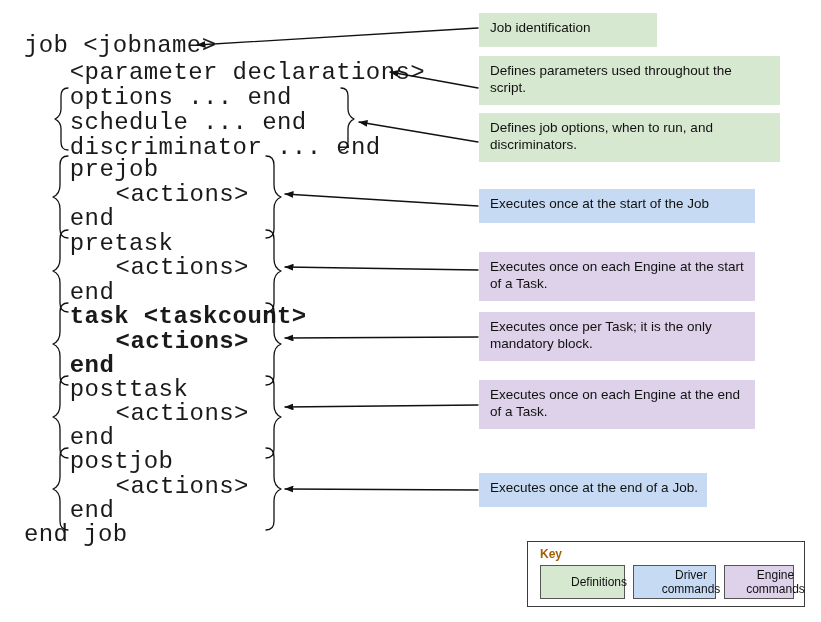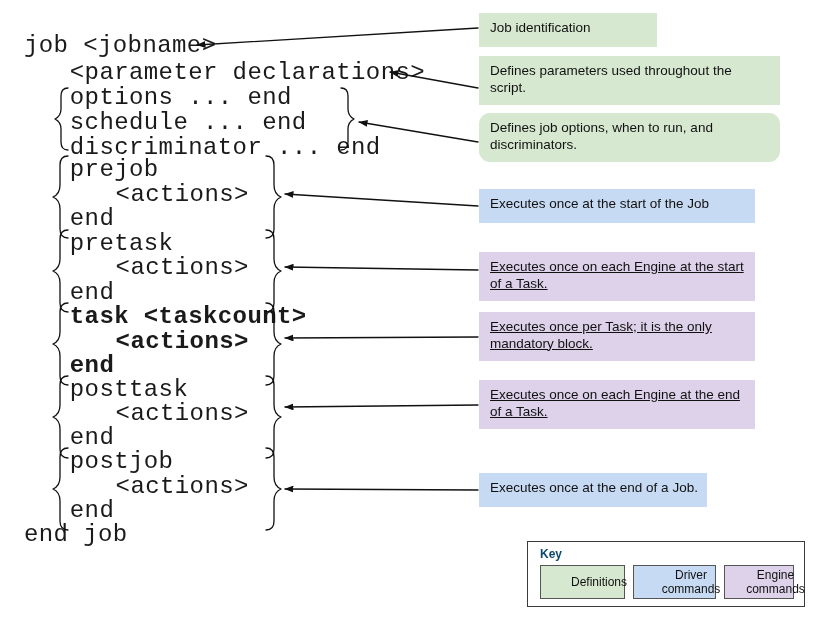--- a/index.html
+++ b/index.html
@@ -42,34 +42,34 @@
   .note{
     position:absolute;
     box-sizing:border-box;
     padding:7px 9px 7px 11px;
     font-size:13.5px;
     line-height:16.5px;
     color:#111111;
   }
   .note.green{background:#d7e8d0;}
   .note.blue{background:#c7daf3;}
-  .note.purple{background:#ddd2ea;text-decoration:underline;}
+  .note.purple{background:#ddd2ea;}
 
   
   #key{
     position:absolute;
     left:527px;top:541px;
     width:278px;height:66px;
     box-sizing:border-box;
     background:#ffffff;
     border:1px solid #3a3a3a;
   }
   #key-title{
     position:absolute;left:12px;top:5px;
-    font-size:12px;font-weight:bold;color:#0c4a6e;
+    font-size:12px;font-weight:bold;color:#a16207;
   }
   .swatch{
     position:absolute;top:23px;
     height:34px;
     box-sizing:border-box;
     border:1px solid #555555;
     font-size:12px;
     line-height:14px;
     color:#111111;
     display:flex;align-items:center;justify-content:center;
@@ -126,21 +126,21 @@
       <path d="M478,270 L285,267" marker-end="url(#ah)"></path>
       <path d="M478,337 L285,338" marker-end="url(#ah)"></path>
       <path d="M478,405 L285,407" marker-end="url(#ah)"></path>
       <path d="M478,490 L285,489" marker-end="url(#ah)"></path>
     </g>
   </svg>
 
   <div id="notes">
       <div class="note green" style="left: 479px; top: 13px; width: 178px; height: 34px;">Job identification</div>
       <div class="note green" style="left: 479px; top: 56px; width: 301px; height: 49px;">Defines parameters used throughout the script.</div>
-      <div class="note green" style="left: 479px; top: 113px; width: 301px; height: 49px; border-radius: 11px;">Defines job options, when to run, and discriminators.</div>
+      <div class="note green" style="left: 479px; top: 113px; width: 301px; height: 49px;">Defines job options, when to run, and discriminators.</div>
       <div class="note blue" style="left: 479px; top: 189px; width: 276px; height: 34px;">Executes once at the start of the Job</div>
       <div class="note purple" style="left: 479px; top: 252px; width: 276px; height: 49px;">Executes once on each Engine at the start of a Task.</div>
       <div class="note purple" style="left: 479px; top: 312px; width: 276px; height: 49px;">Executes once per Task; it is the only mandatory block.</div>
       <div class="note purple" style="left: 479px; top: 380px; width: 276px; height: 49px;">Executes once on each Engine at the end of a Task.</div>
       <div class="note blue" style="left: 479px; top: 473px; width: 228px; height: 34px;">Executes once at the end of a Job.</div>
     </div>
 
   <div id="key">
     <div id="key-title">Key</div>
     <div class="swatch" id="sw-def">

